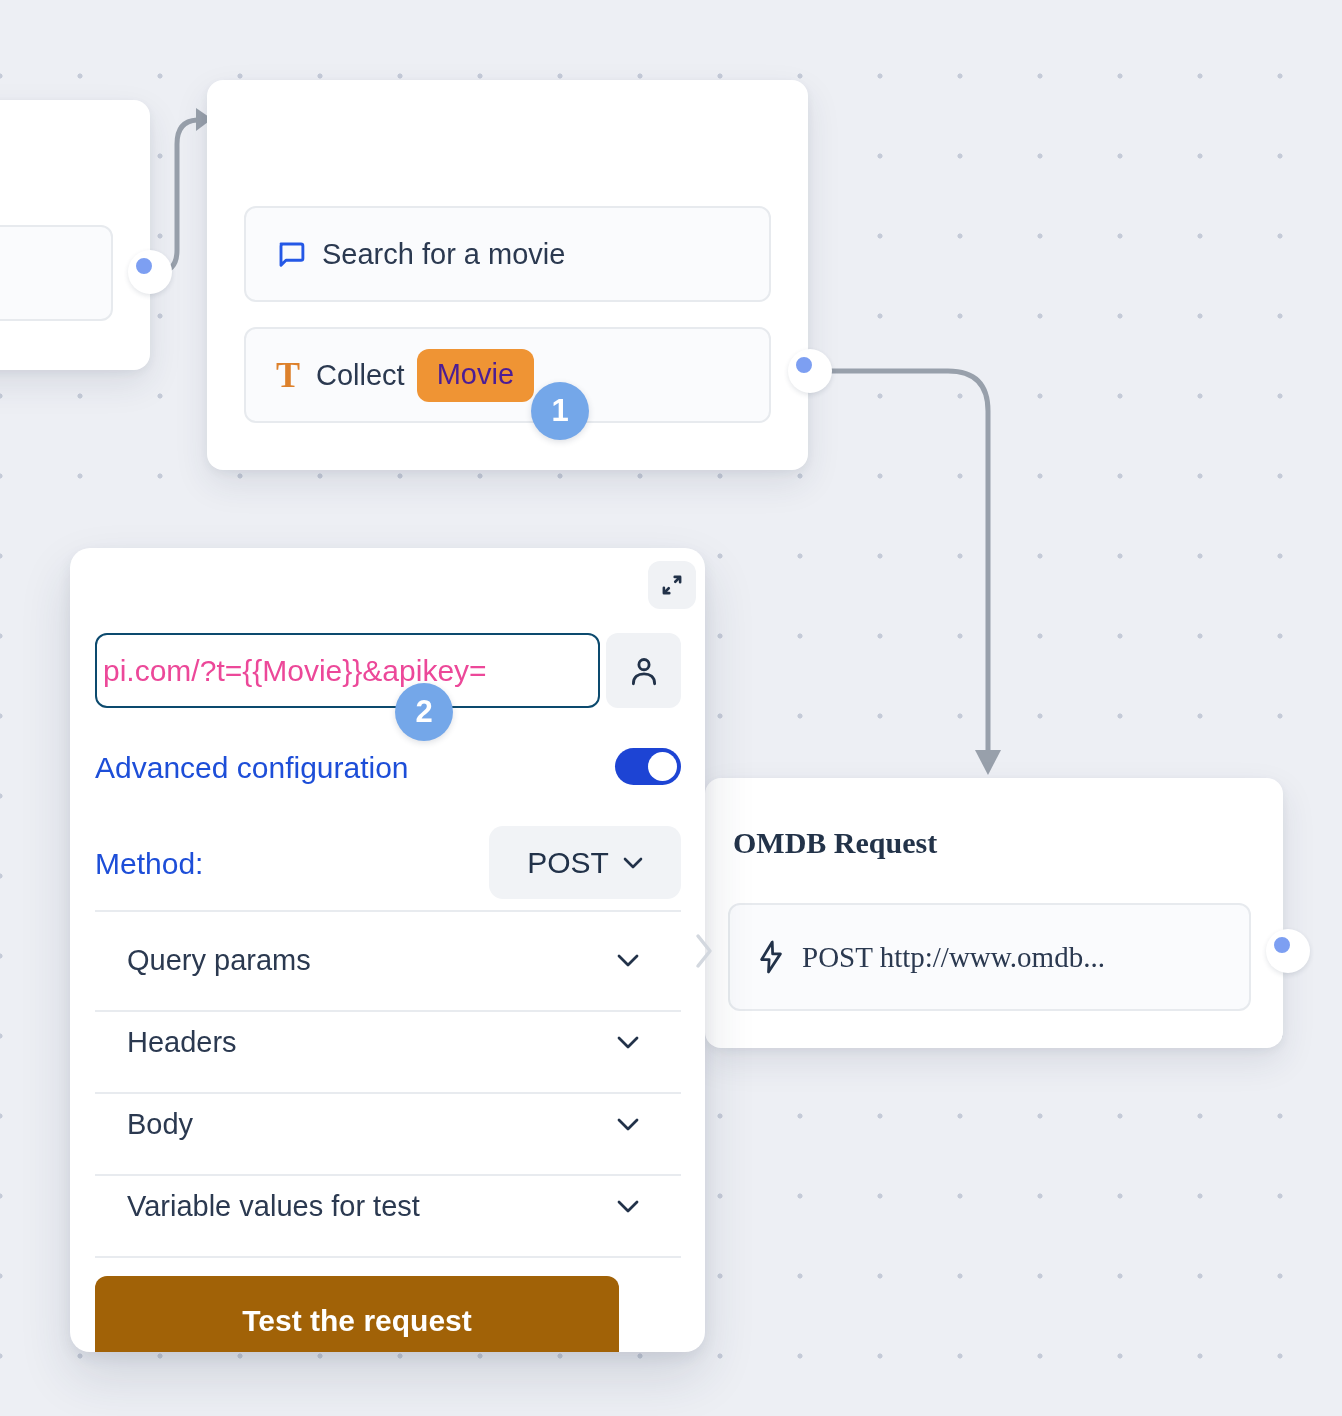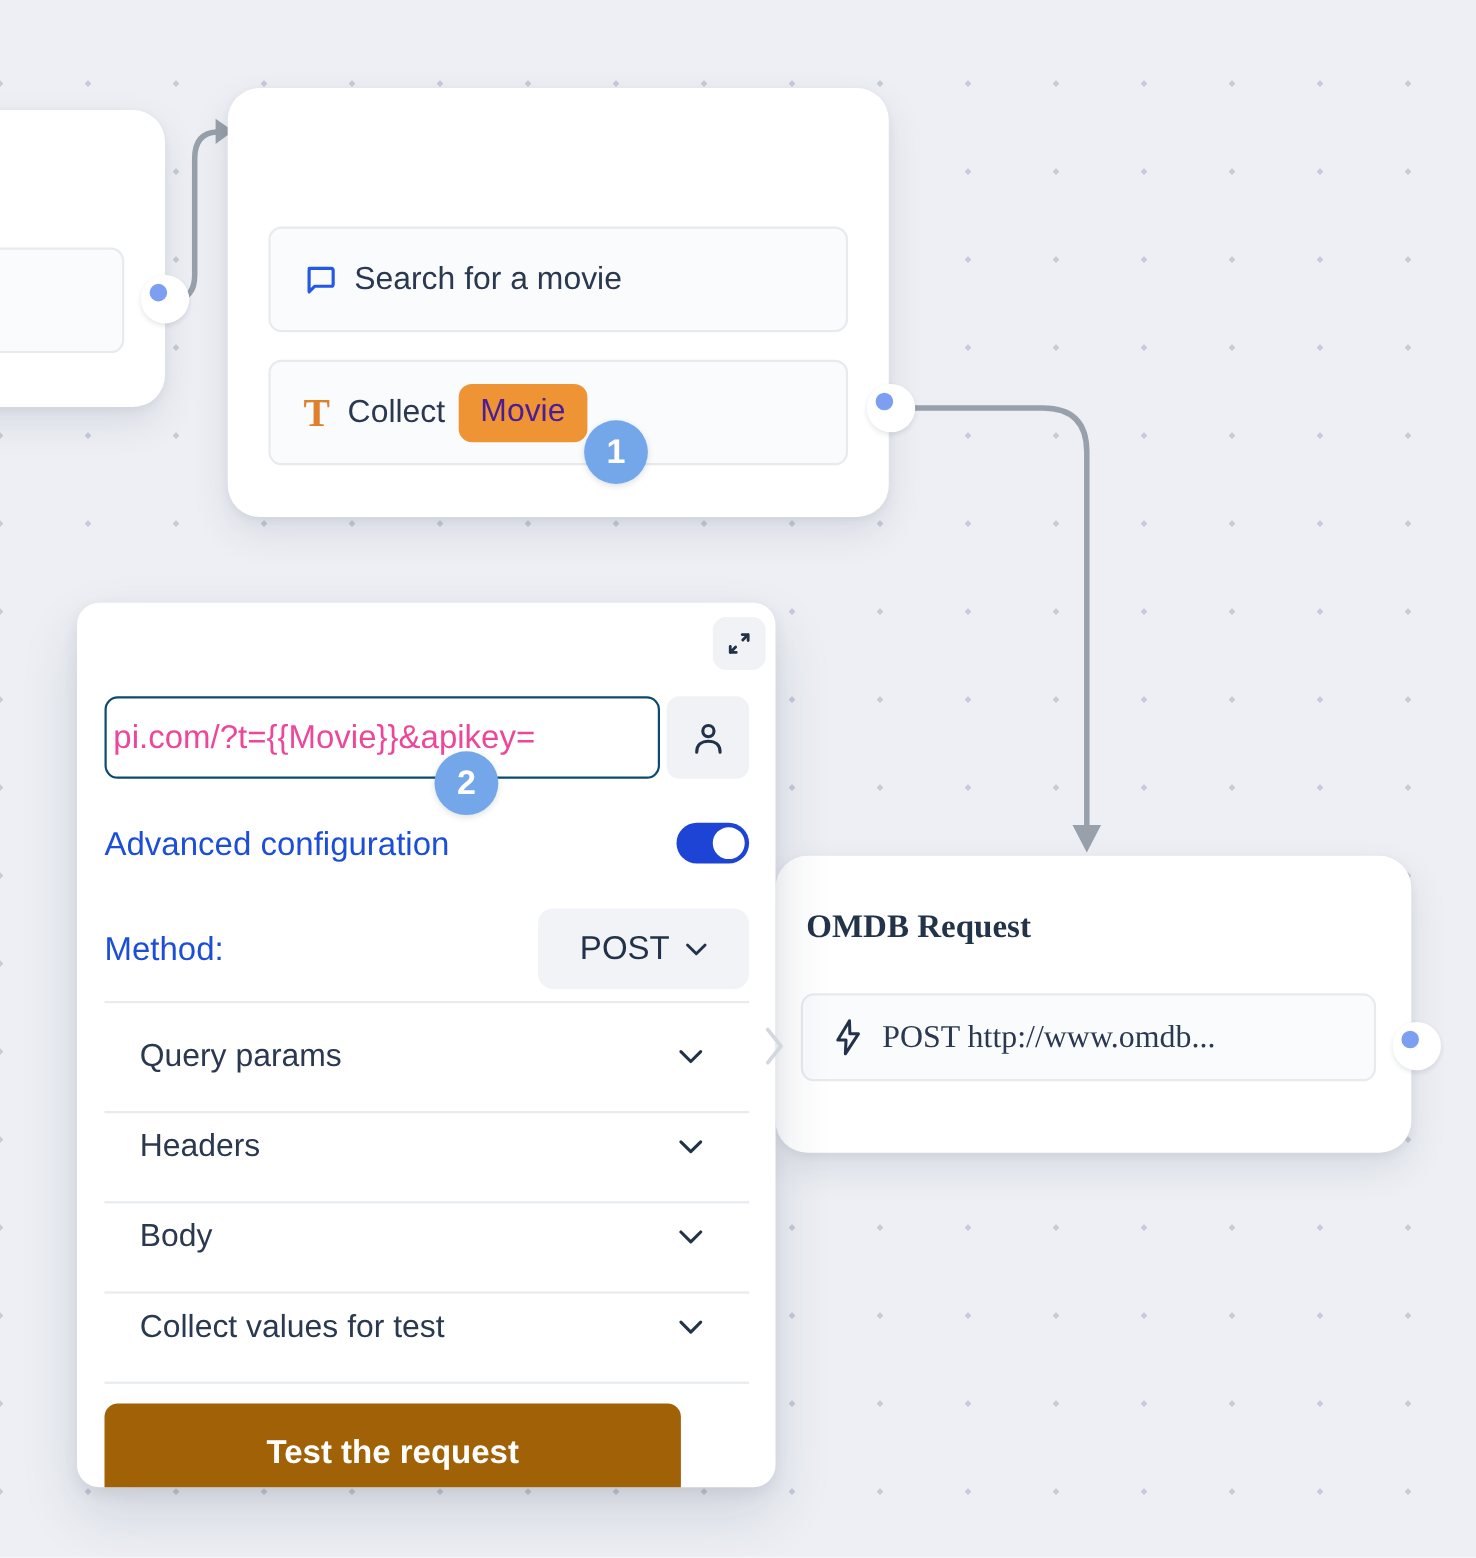--- a/index.html
+++ b/index.html
@@ -10,21 +10,21 @@
     position:relative; width:1342px; height:1416px; overflow:hidden;
     background-color:#edeff4;
     background-image:radial-gradient(circle, #c5cbd8 2.5px, transparent 2.6px);
     background-size:80px 80px;
     background-position:40px 36px;
   }
 
   svg.wires { position:absolute; left:0; top:0; width:1342px; height:1416px; pointer-events:none; z-index:1; }
 
   .node {
-    position:absolute; background:#fff; border-radius:29px; z-index:2;
+    position:absolute; background:#fff; border-radius:16px; z-index:2;
     box-shadow:0 14px 34px rgba(35,48,76,0.10), 0 3px 8px rgba(35,48,76,0.06);
   }
   .node-title { font-weight:bold; font-size:31px; color:#233349; }
   .node-row {
     position:absolute; background:#fafbfd; border:2px solid #e7eaee; border-radius:12px;
     display:flex; align-items:center; font-size:29px; color:#2b3950;
   }
   .row-icon { display:flex; align-items:center; justify-content:center; margin:0 16px 0 30px; }
 
   .chip {
@@ -121,21 +121,21 @@
       <span>Collect</span>
       <span class="chip">Movie</span>
     </div>
   </div>
   <div class="badge" style="left:531px; top:382px;">1</div>
   <div class="port-halo" style="left:788px; top:349px;"></div>
   <div class="port" style="left:796px; top:357px;"></div>
 
   <div class="node" style="left:705px; top:778px; width:578px; height:270px;font-family:Liberation Serif, serif;">
     <div class="node-title" style="position:absolute; left:28px; top:48px; font-size:30px;">OMDB Request</div>
-    <div class="node-row" style="left:23px; top:125px; width:523px; height:80px;">
+    <div class="node-row" style="left:23px; top:125px; width:523px; height:108px;">
       <span class="row-icon" style="margin-left:26px;">
         <svg width="30" height="36" viewBox="0 0 24 28" fill="none" stroke="#223249" stroke-width="2.2" stroke-linejoin="round">
           <path d="M13 2 L4.5 16 h6 L10 26 L19.5 11.5 h-6.2 z"></path>
         </svg>
       </span>
       <span>POST http://www.omdb...</span>
     </div>
   </div>
   <span class="notch">
     <svg width="20" height="36" viewBox="0 0 20 36" fill="none" stroke="#d3d8df" stroke-width="3.5" stroke-linecap="round" stroke-linejoin="round">
@@ -196,21 +196,21 @@
 
     <div class="section-row" style="top:536px;">
       <span>Body</span>
       <svg width="22" height="13" viewBox="0 0 22 13" fill="none" stroke="#223249" stroke-width="2.8" stroke-linecap="round" stroke-linejoin="round">
           <path d="M2 2 L11 11 L20 2"></path>
         </svg>
     </div>
     <div class="divider" style="top:626px;"></div>
 
     <div class="section-row" style="top:618px;">
-      <span>Collect values for test</span>
+      <span>Variable values for test</span>
       <svg width="22" height="13" viewBox="0 0 22 13" fill="none" stroke="#223249" stroke-width="2.8" stroke-linecap="round" stroke-linejoin="round">
           <path d="M2 2 L11 11 L20 2"></path>
         </svg>
     </div>
     <div class="divider" style="top:708px;"></div>
 
     <button class="test-btn">Test the request</button>
   </div>
 
   <div class="badge" style="left:395px; top:683px;">2</div>

